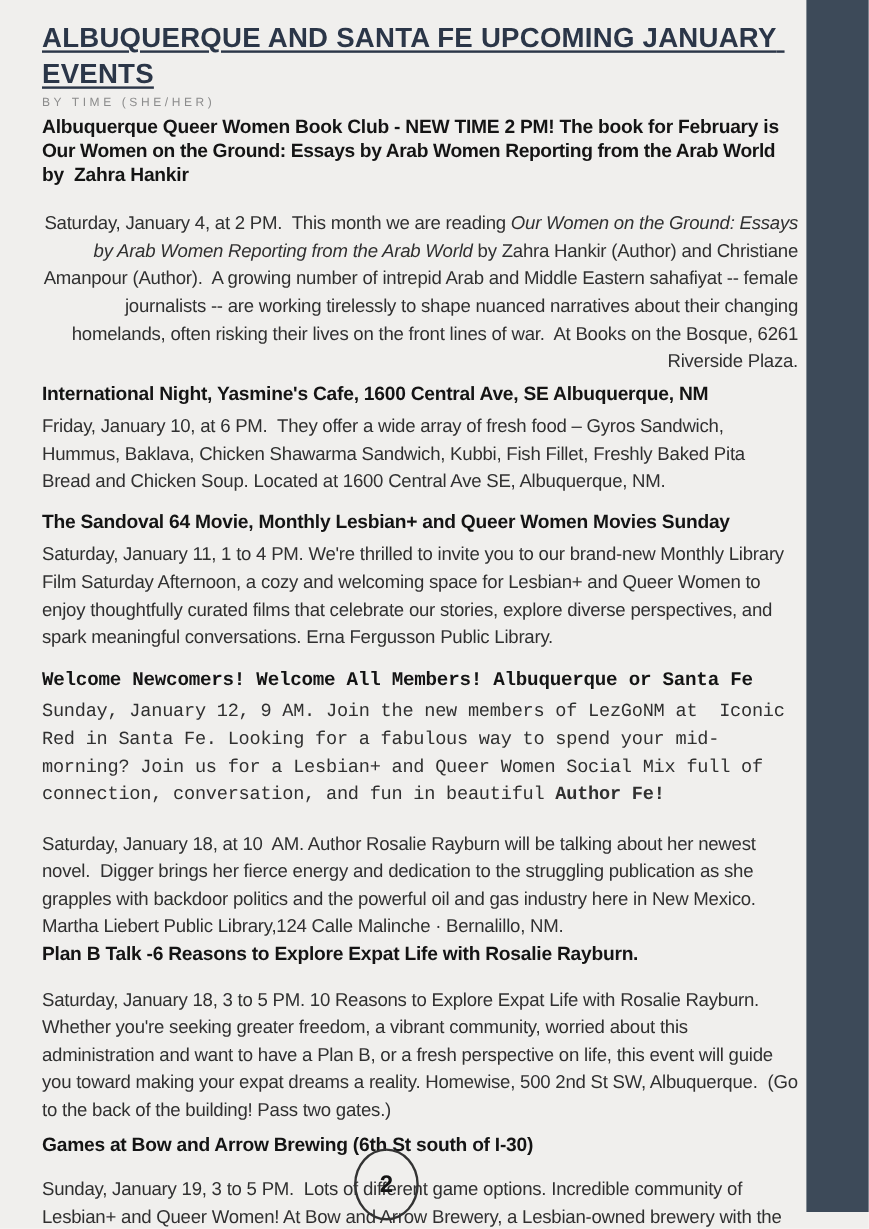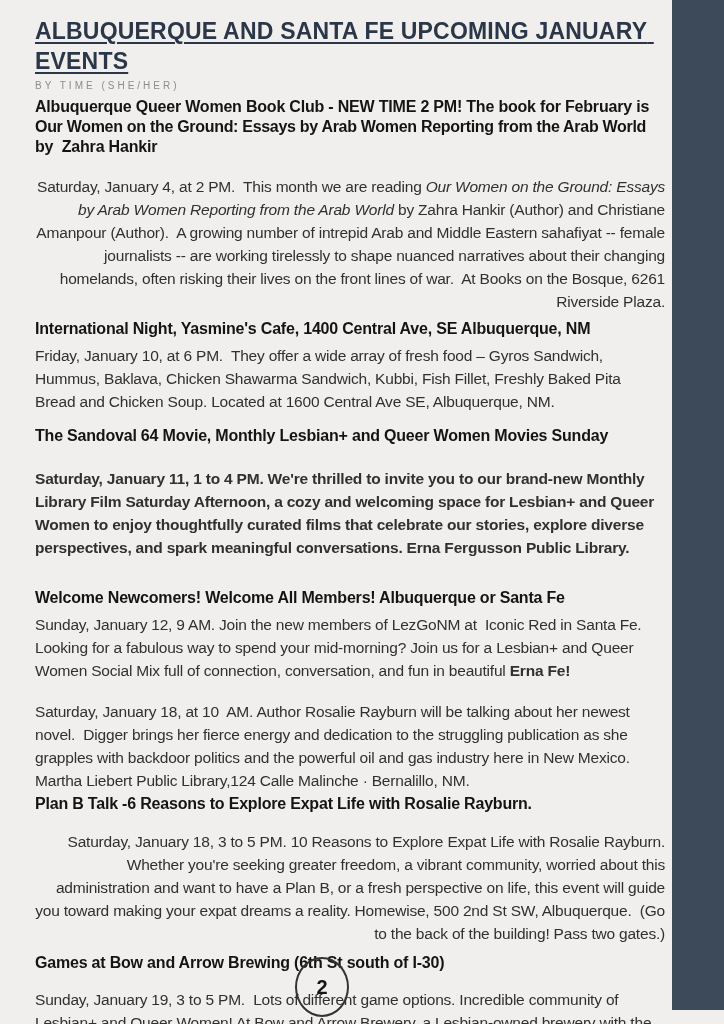--- a/index.html
+++ b/index.html
@@ -56,24 +56,24 @@
     letter-spacing: -0.2px;
     color: var(--body, #303030);
     white-space: pre-wrap;
   }
   .seg-i  { font-style: italic; }
   .seg-b  { font-weight: 700; }
   .seg-xb { font-weight: 900; letter-spacing: -0.3px; }
   
   .ev0 { margin-top: 5px; }  .ev0 .ev-body { margin-top: 18px; text-align: right; }
   .ev1 { margin-top: 6px; }  .ev1 .ev-body { margin-top: 5px; }
-  .ev2 { margin-top: 13px; } .ev2 .ev-body { margin-top: 21px; font-weight: bold; }
-  .ev3 { margin-top: 29px; } .ev3 .ev-body { margin-top: 5px; }
+  .ev2 { margin-top: 13px; } .ev2 .ev-body { margin-top: 5px; }
+  .ev3 { margin-top: 14px; font-family: Liberation Mono, monospace; } .ev3 .ev-body { margin-top: 5px; }
   .ev4 { margin-top: 15px; } .ev4 .ev-body { margin-top: 18px; }
-  .ev5 { margin-top: 2px; }  .ev5 .ev-body { margin-top: 16px; text-align: right; }
+  .ev5 { margin-top: 2px; }  .ev5 .ev-body { margin-top: 16px; }
   .ev6 { margin-top: 8px; }  .ev6 .ev-body { margin-top: 15px; }
   .page-circle {
     position: absolute;
     left: 295px; top: 957px;
     width: 50px; height: 56px;
     border: 2px solid var(--circle, #333333);
     border-radius: 50%;
     display: flex;
     align-items: center;
     justify-content: center;
@@ -92,32 +92,32 @@
   <div class="content">
     <div class="title">ALBUQUERQUE AND SANTA FE UPCOMING JANUARY EVENTS</div>
     <div class="byline">BY TIME (SHE/HER)</div>
     <div id="events-list">
   <div class="event ev0">
     <div class="ev-heading"><span class="seg-b">Albuquerque Queer Women Book Club - NEW TIME 2 PM! The book for February is </span><span class="seg-xb">Our Women on the Ground: Essays by Arab Women Reporting from the Arab World</span><span class="seg-b"> by  Zahra Hankir</span></div>
     <div class="ev-body"><span>Saturday, January 4, at 2 PM.  This month we are reading </span><span class="seg-i">Our Women on the Ground: Essays by Arab Women Reporting from the Arab World</span><span> by Zahra Hankir (Author) and Christiane Amanpour (Author).  A growing number of intrepid Arab and Middle Eastern sahafiyat -- female journalists -- are working tirelessly to shape nuanced narratives about their changing homelands, often risking their lives on the front lines of war.  At Books on the Bosque, 6261 Riverside Plaza.</span></div>
   </div>
 
   <div class="event ev1">
-    <div class="ev-heading"><span class="seg-b">International Night, Yasmine's Cafe, 1400 Central Ave, SE Albuquerque, NM</span></div>
+    <div class="ev-heading"><span class="seg-b">International Night, Yasmine's Cafe, 1600 Central Ave, SE Albuquerque, NM</span></div>
     <div class="ev-body"><span>Friday, January 10, at 6 PM.  They offer a wide array of fresh food – Gyros Sandwich, Hummus, Baklava, Chicken Shawarma Sandwich, Kubbi, Fish Fillet, Freshly Baked Pita Bread and Chicken Soup. Located at 1600 Central Ave SE, Albuquerque, NM.</span></div>
   </div>
 
   <div class="event ev2">
     <div class="ev-heading"><span class="seg-b">The Sandoval 64 Movie, Monthly Lesbian+ and Queer Women Movies Sunday</span></div>
     <div class="ev-body"><span>Saturday, January 11, 1 to 4 PM. We're thrilled to invite you to our brand-new Monthly Library Film Saturday Afternoon, a cozy and welcoming space for Lesbian+ and Queer Women to enjoy thoughtfully curated films that celebrate our stories, explore diverse perspectives, and spark meaningful conversations. Erna Fergusson Public Library.</span></div>
   </div>
 
   <div class="event ev3">
     <div class="ev-heading"><span class="seg-b">Welcome Newcomers! Welcome All Members! Albuquerque or Santa Fe</span></div>
-    <div class="ev-body"><span>Sunday, January 12, 9 AM. Join the new members of LezGoNM at  Iconic Red in Santa Fe. Looking for a fabulous way to spend your mid-morning? Join us for a Lesbian+ and Queer Women Social Mix full of connection, conversation, and fun in beautiful </span><span class="seg-b">Erna Fe!</span></div>
+    <div class="ev-body"><span>Sunday, January 12, 9 AM. Join the new members of LezGoNM at  Iconic Red in Santa Fe. Looking for a fabulous way to spend your mid-morning? Join us for a Lesbian+ and Queer Women Social Mix full of connection, conversation, and fun in beautiful </span><span class="seg-b">Author Fe!</span></div>
   </div>
 
   <div class="event ev4">
     <div class="ev-body"><span>Saturday, January 18, at 10  AM. Author Rosalie Rayburn will be talking about her newest novel.  Digger brings her fierce energy and dedication to the struggling publication as she grapples with backdoor politics and the powerful oil and gas industry here in New Mexico.  Martha Liebert Public Library,124 Calle Malinche · Bernalillo, NM.</span></div>
   </div>
 
   <div class="event ev5">
     <div class="ev-heading"><span class="seg-b">Plan B Talk -6 Reasons to Explore Expat Life with Rosalie Rayburn.</span></div>
     <div class="ev-body"><span>Saturday, January 18, 3 to 5 PM. 10 Reasons to Explore Expat Life with Rosalie Rayburn. Whether you're seeking greater freedom, a vibrant community, worried about this administration and want to have a Plan B, or a fresh perspective on life, this event will guide you toward making your expat dreams a reality. Homewise, 500 2nd St SW, Albuquerque.  (Go to the back of the building! Pass two gates.)</span></div>
   </div>

